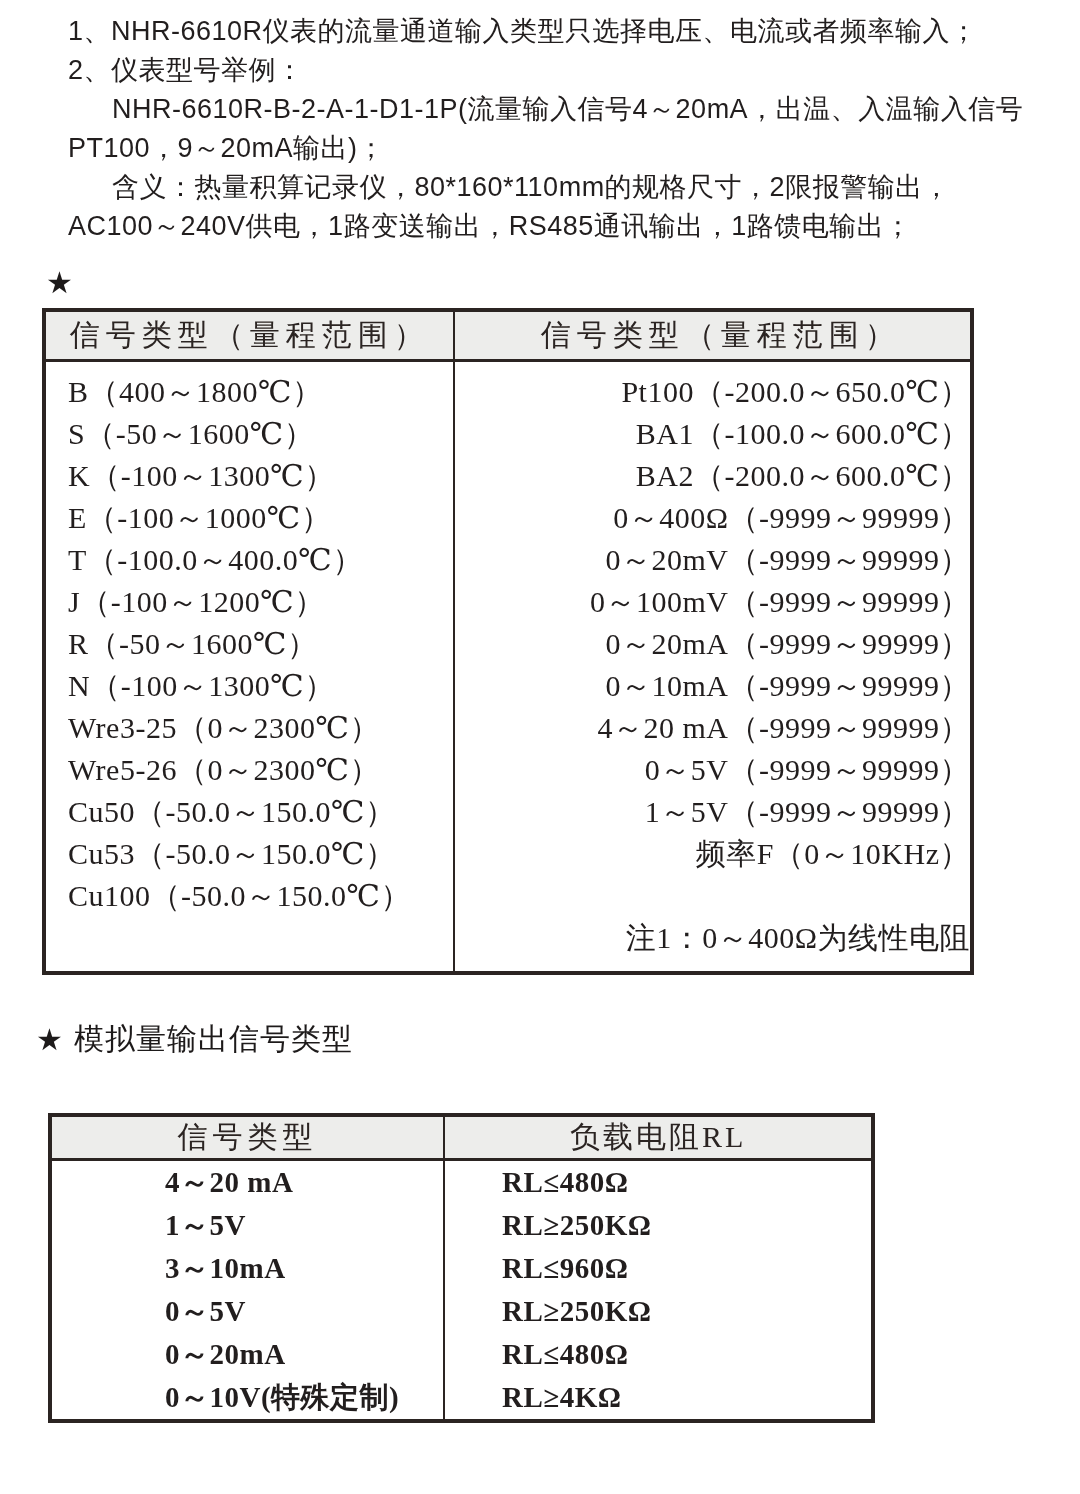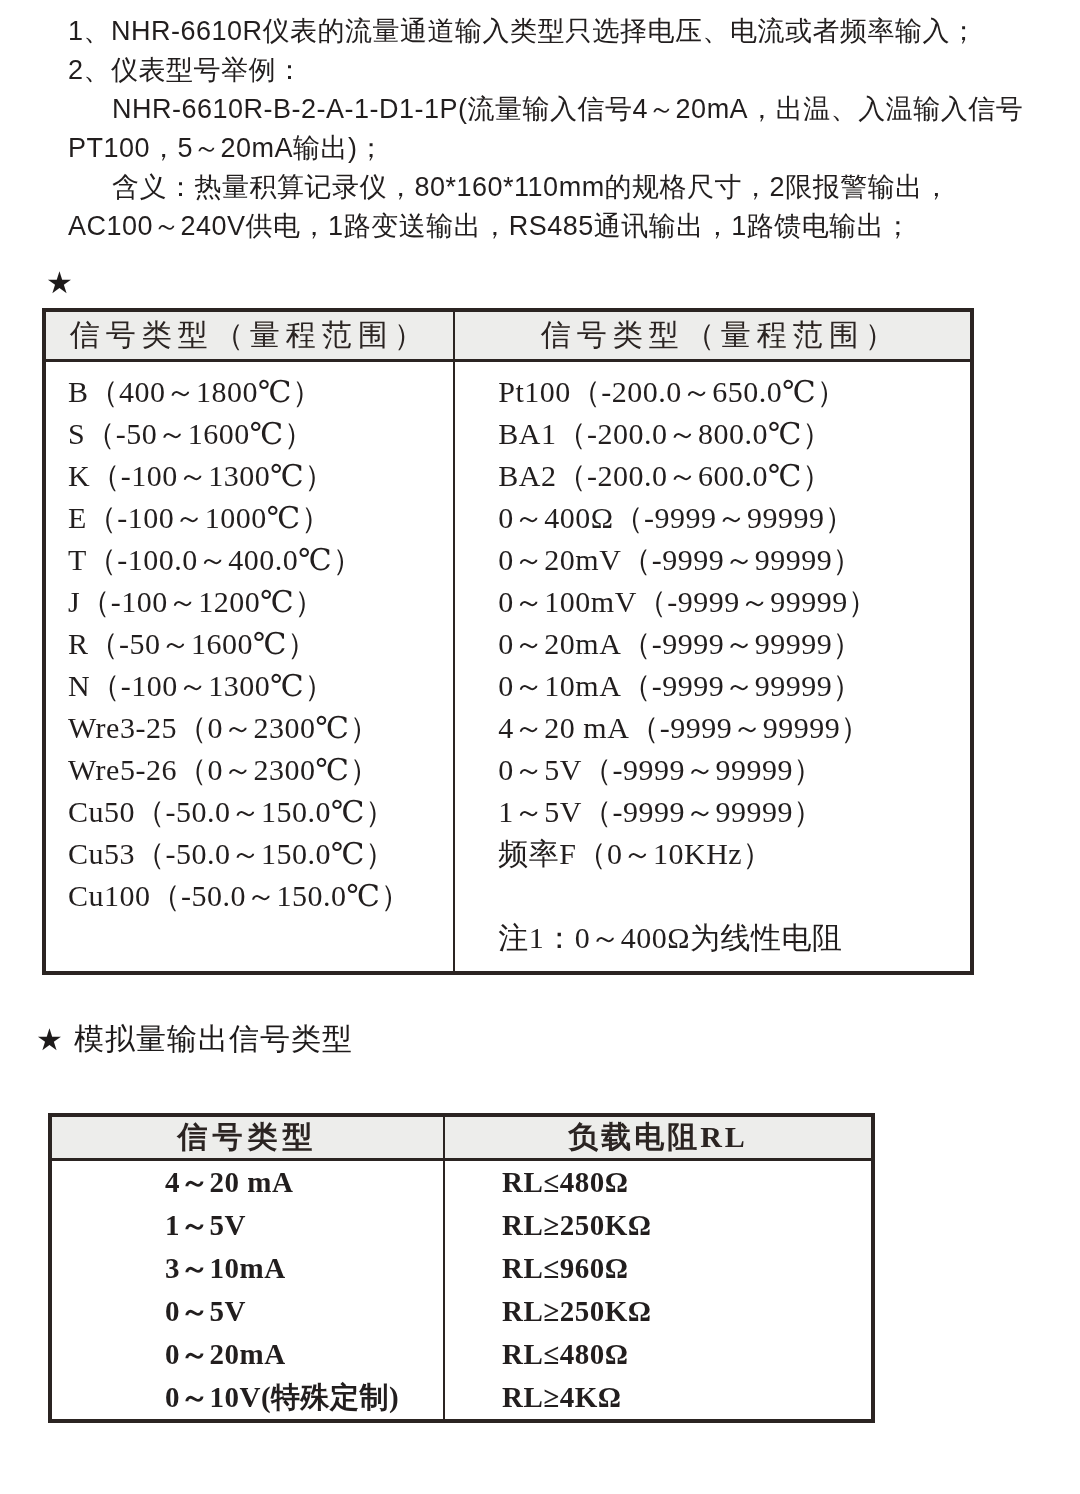--- a/index.html
+++ b/index.html
@@ -65,26 +65,26 @@
   #input-table .th-left  { flex: 0 0 44.3%; }
   #input-table .th-right { flex: 1; }
   #input-table .thead { height: 50px; gap: 16px; }
   #input-table .tbody { display: flex; gap: 27px; }
   #input-table .col {
     padding: 9px 0 12px 22px;
     font-size: 30px;
     line-height: 42px;
   }
   #input-table .col-left  { flex: 0 0 44.3%; }
-  #input-table .col-right { flex: 1; padding-left: 16px; }
+  #input-table .col-right { flex: 1; padding-left: 16px; text-align: right; }
   .tline { min-height: 42px; white-space: nowrap; letter-spacing: 0.5px; }
 
   
   #output-table { margin-left: 48px; margin-top: 54px; width: 827px; }
-  #output-table .thead { height: 44px; font-weight: bold; }
+  #output-table .thead { height: 44px; }
   #output-table .th-left  { flex: 0 0 48%; letter-spacing: 5px; }
   #output-table .th-right { flex: 1; letter-spacing: 3px; }
   #output-table .trow { display: flex; height: 43px; font-weight: bold; }
   #output-table .td {
     display: flex;
     align-items: center;
     font-size: 29px;
     white-space: nowrap;
     letter-spacing: 0.5px;
   }
@@ -93,21 +93,21 @@
 </style>
 </head>
 <body>
 
 <div class="page">
 
   <div class="intro">
     <div class="intro-line">1、NHR-6610R仪表的流量通道输入类型只选择电压、电流或者频率输入；</div>
     <div class="intro-line">2、仪表型号举例：</div>
     <div class="intro-line indent">NHR-6610R-B-2-A-1-D1-1P(流量输入信号4～20mA，出温、入温输入信号</div>
-    <div class="intro-line">PT100，5～20mA输出)；</div>
+    <div class="intro-line">PT100，9～20mA输出)；</div>
     <div class="intro-line indent">含义：热量积算记录仪，80*160*110mm的规格尺寸，2限报警输出，</div>
     <div class="intro-line">AC100～240V供电，1路变送输出，RS485通讯输出，1路馈电输出；</div>
   </div>
 
   <div class="section-head" id="sec1-head">
     <span class="star">★</span>
   </div>
 
   <div class="dtable" id="input-table">
     <div class="thead">
@@ -127,21 +127,21 @@
           <div class="tline">N（-100～1300℃）</div>
           <div class="tline">Wre3-25（0～2300℃）</div>
           <div class="tline">Wre5-26（0～2300℃）</div>
           <div class="tline">Cu50（-50.0～150.0℃）</div>
           <div class="tline">Cu53（-50.0～150.0℃）</div>
           <div class="tline">Cu100（-50.0～150.0℃）</div>
         </div>
       <div class="col col-right">
 
       <div class="tline">Pt100（-200.0～650.0℃）</div>
-          <div class="tline">BA1（-200.0～800.0℃）</div>
+          <div class="tline">BA1（-100.0～600.0℃）</div>
           <div class="tline">BA2（-200.0～600.0℃）</div>
           <div class="tline">0～400Ω（-9999～99999）</div>
           <div class="tline">0～20mV（-9999～99999）</div>
           <div class="tline">0～100mV（-9999～99999）</div>
           <div class="tline">0～20mA（-9999～99999）</div>
           <div class="tline">0～10mA（-9999～99999）</div>
           <div class="tline">4～20 mA（-9999～99999）</div>
           <div class="tline">0～5V（-9999～99999）</div>
           <div class="tline">1～5V（-9999～99999）</div>
           <div class="tline">频率F（0～10KHz）</div>

